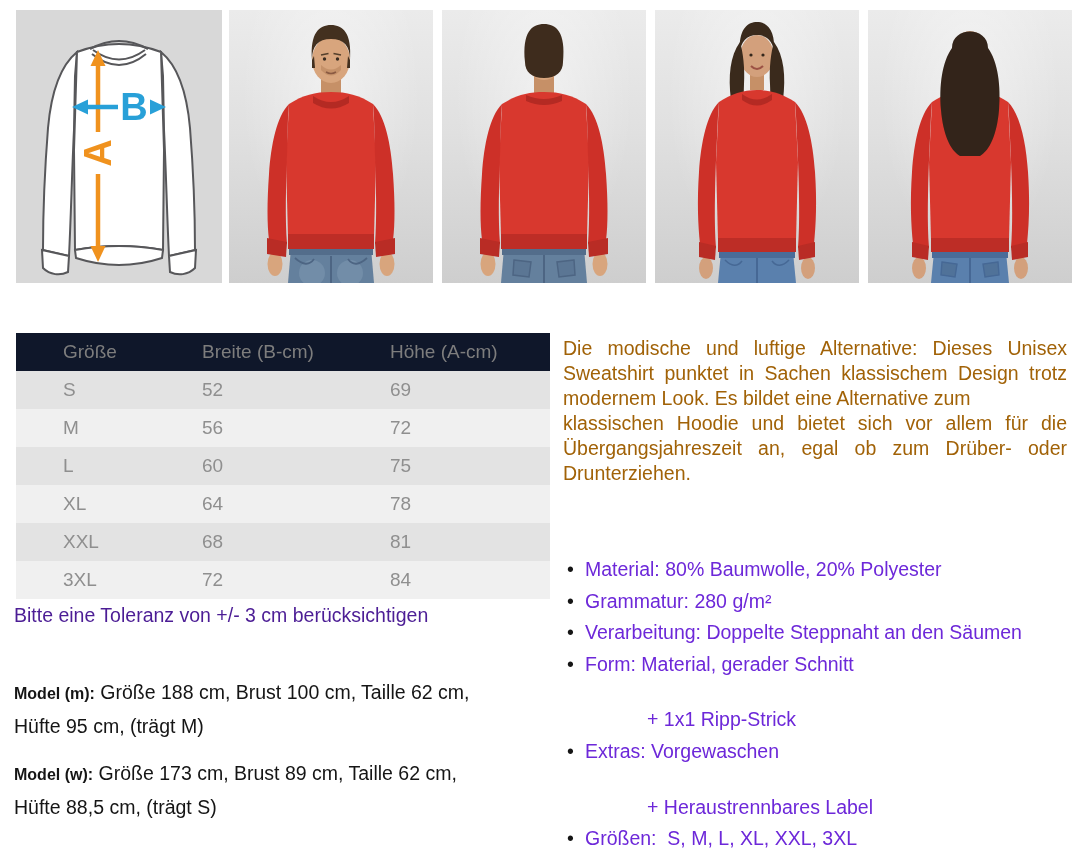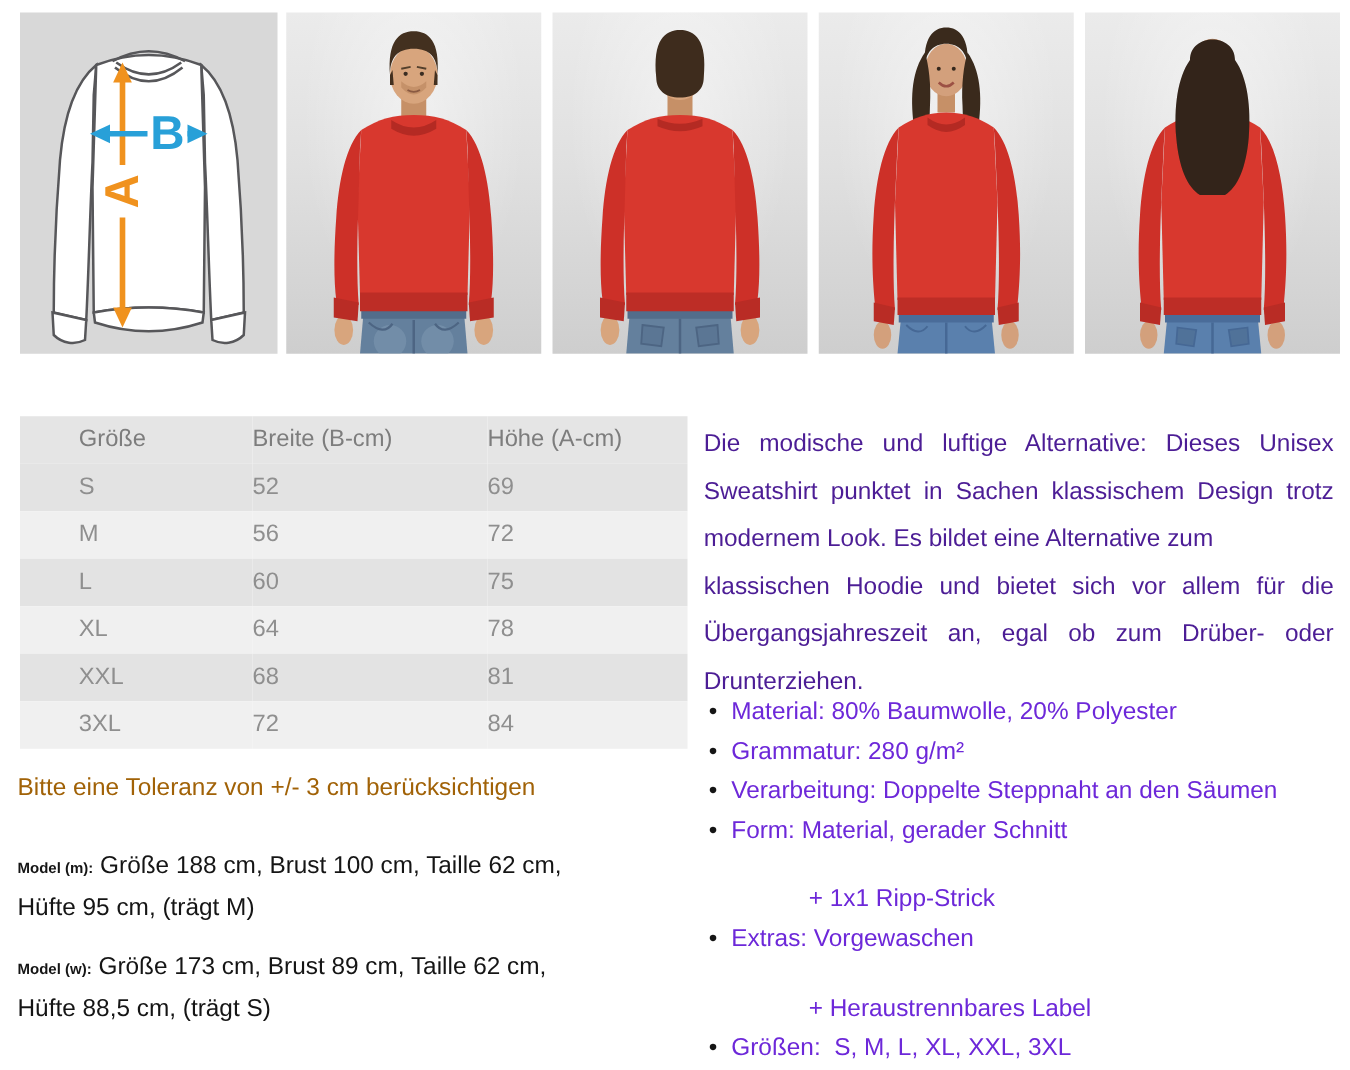--- a/index.html
+++ b/index.html
@@ -19,32 +19,32 @@
   }
   #photo-1 { left:229px; } #photo-2 { left:442px; }
   #photo-3 { left:655px; } #photo-4 { left:868px; }
   .panel svg { display:block; position:relative; z-index:1; }
 
   
   .left-col { position:absolute; left:14px; top:333px; width:536px; }
   table.size-table { border-collapse:collapse; table-layout:fixed; width:534px; margin-left:2px; }
   .size-table td { height:38px; font-size:19px; vertical-align:middle; color:#8f8f8f; }
   .size-table td:first-child { padding-left:47px; }
-  .size-table tr.hdr td { background:#e5e5e5; color:#7d7d7d; }
+  .size-table tr.hdr td { background:#0f172a; color:#7d7d7d; }
   .size-table tr.dark td { background:#e3e3e3; }
   .size-table tr.lite td { background:#f0f0f0; }
 
-  .tolerance { position:absolute; left:0; top:286px; font-size:19.5px; color:#a16207; white-space:nowrap; }
+  .tolerance { position:absolute; left:0; top:271px; font-size:19.5px; color:#4c1d95; white-space:nowrap; }
   .model-block { position:absolute; left:0; width:534px; font-size:19.5px; line-height:32px; color:#151515; }
-  .model-block b { font-size:12px; }
+  .model-block b { font-size:16px; }
   #model-m { top:343px; } #model-w { top:424px; }
 
   
   .right-col { position:absolute; left:563px; top:336px; width:504px; }
-  .right-col p { font-size:19.5px; line-height:38px; text-align:justify; color:#4c1d95; }
+  .right-col p { font-size:19.5px; line-height:25px; text-align:justify; color:#a16207; }
   ul.features { position:absolute; left:0; top:218px; width:504px; list-style:none; }
   .features li { position:relative; font-size:19.5px; line-height:31.6px; color:#6d28d9; white-space:pre-wrap; }
   .features li.bullet { padding-left:22px; }
   .features li.bullet::before { content:"\2022"; position:absolute; left:4px; top:0; color:#151515; }
   .features li.cont { padding-left:84px;margin-top:24px; }
 </style>
 </head>
 <body>
 
 <div class="panel panel-diagram">

